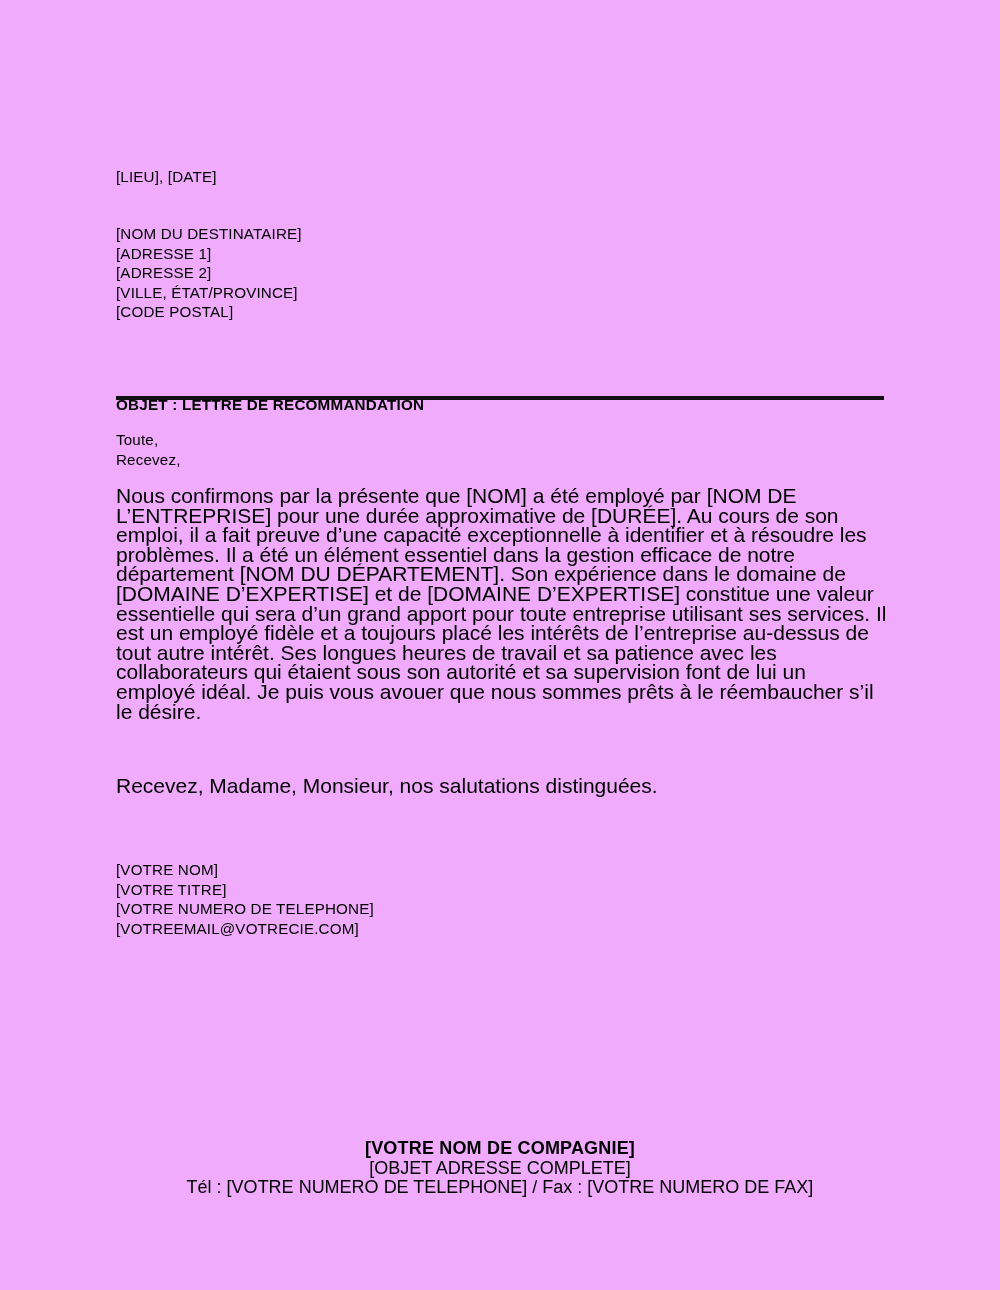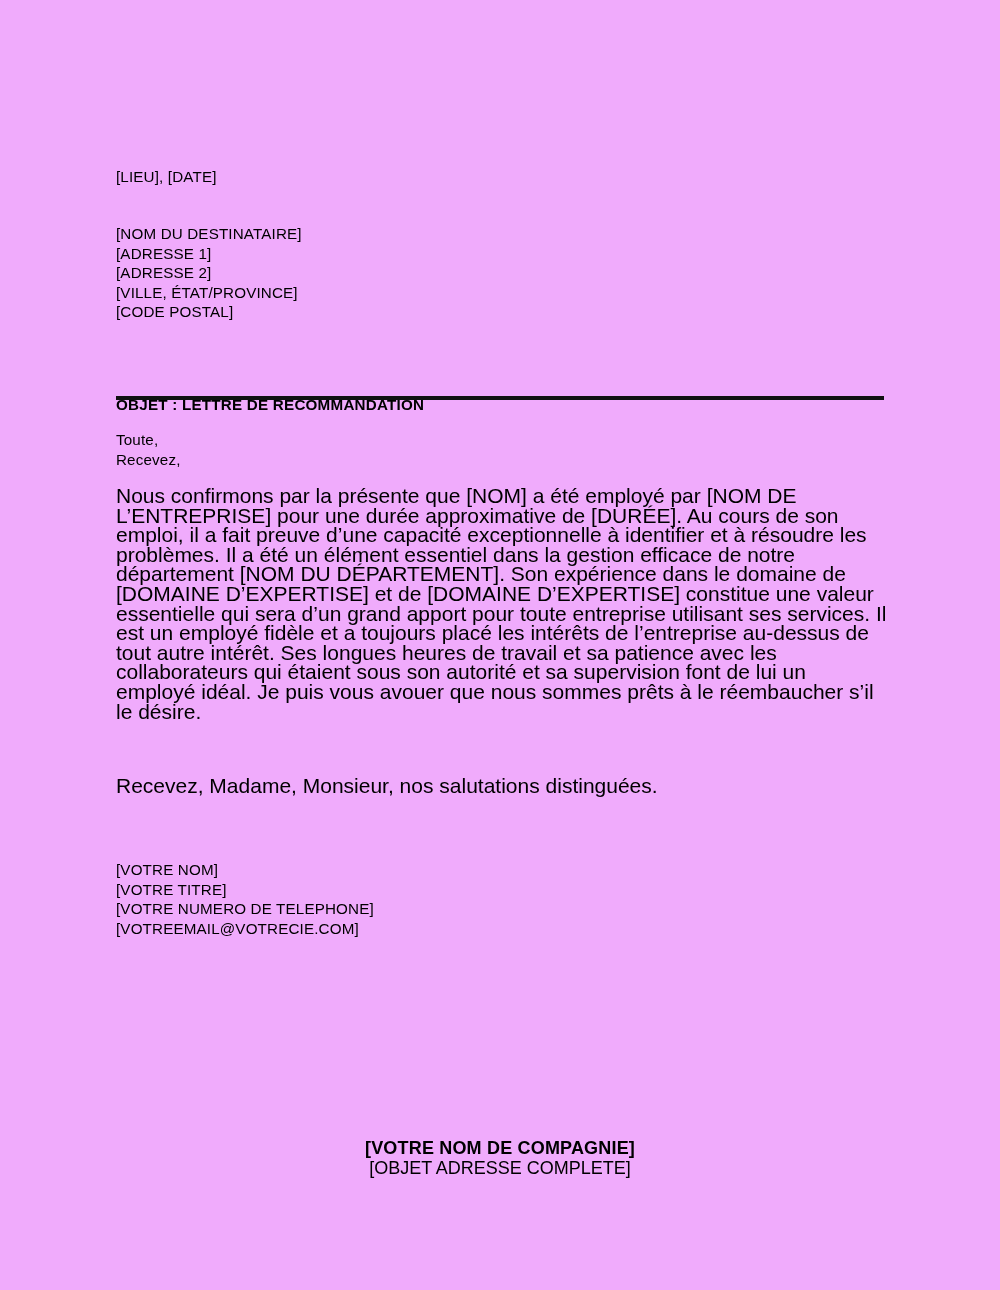--- a/index.html
+++ b/index.html
@@ -124,15 +124,16 @@
   <div class="block" id="signature-block">
     <div class="line">[VOTRE NOM]</div>
     <div class="line">[VOTRE TITRE]</div>
     <div class="line">[VOTRE NUMERO DE TELEPHONE]</div>
     <div class="line">[VOTREEMAIL@VOTRECIE.COM]</div>
   </div>
 
   <div id="footer">
     <div class="company">[VOTRE NOM DE COMPAGNIE]</div>
     <div>[OBJET ADRESSE COMPLETE]</div>
+    <div>Tél : [VOTRE NUMERO DE TELEPHONE] / Fax : [VOTRE NUMERO DE FAX]</div>
   </div>
 
 </div>
 
 </body></html>

